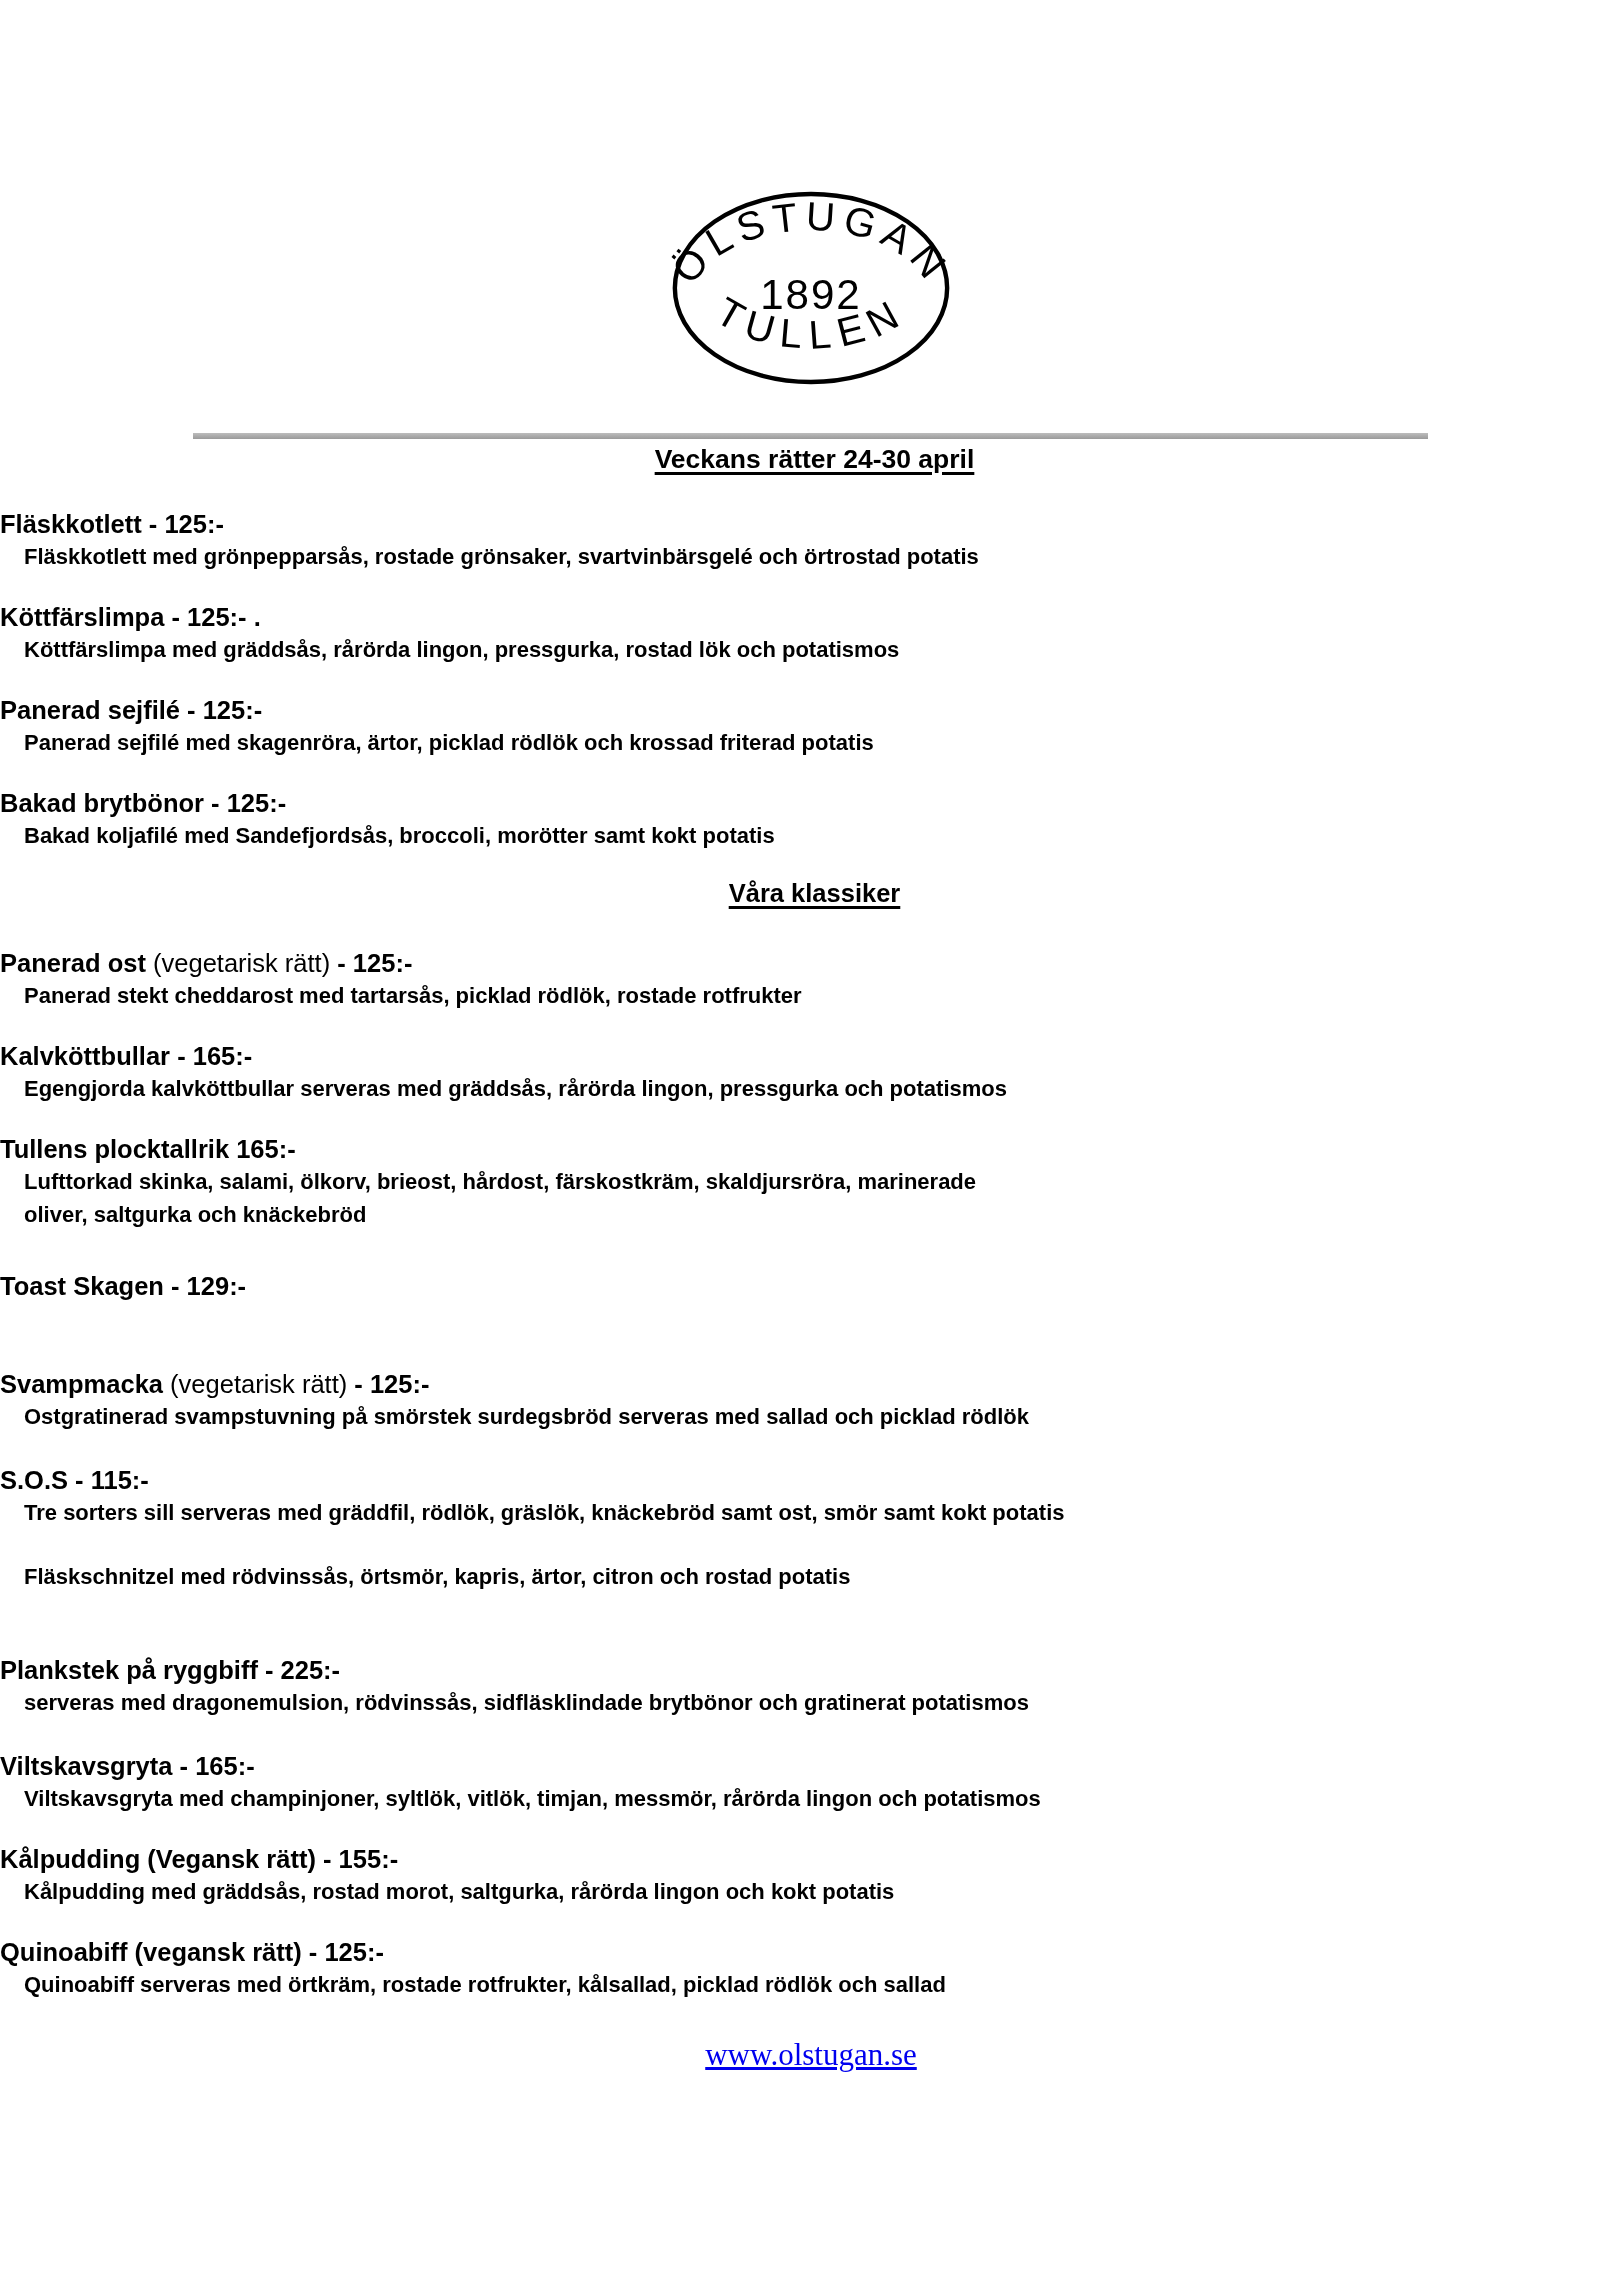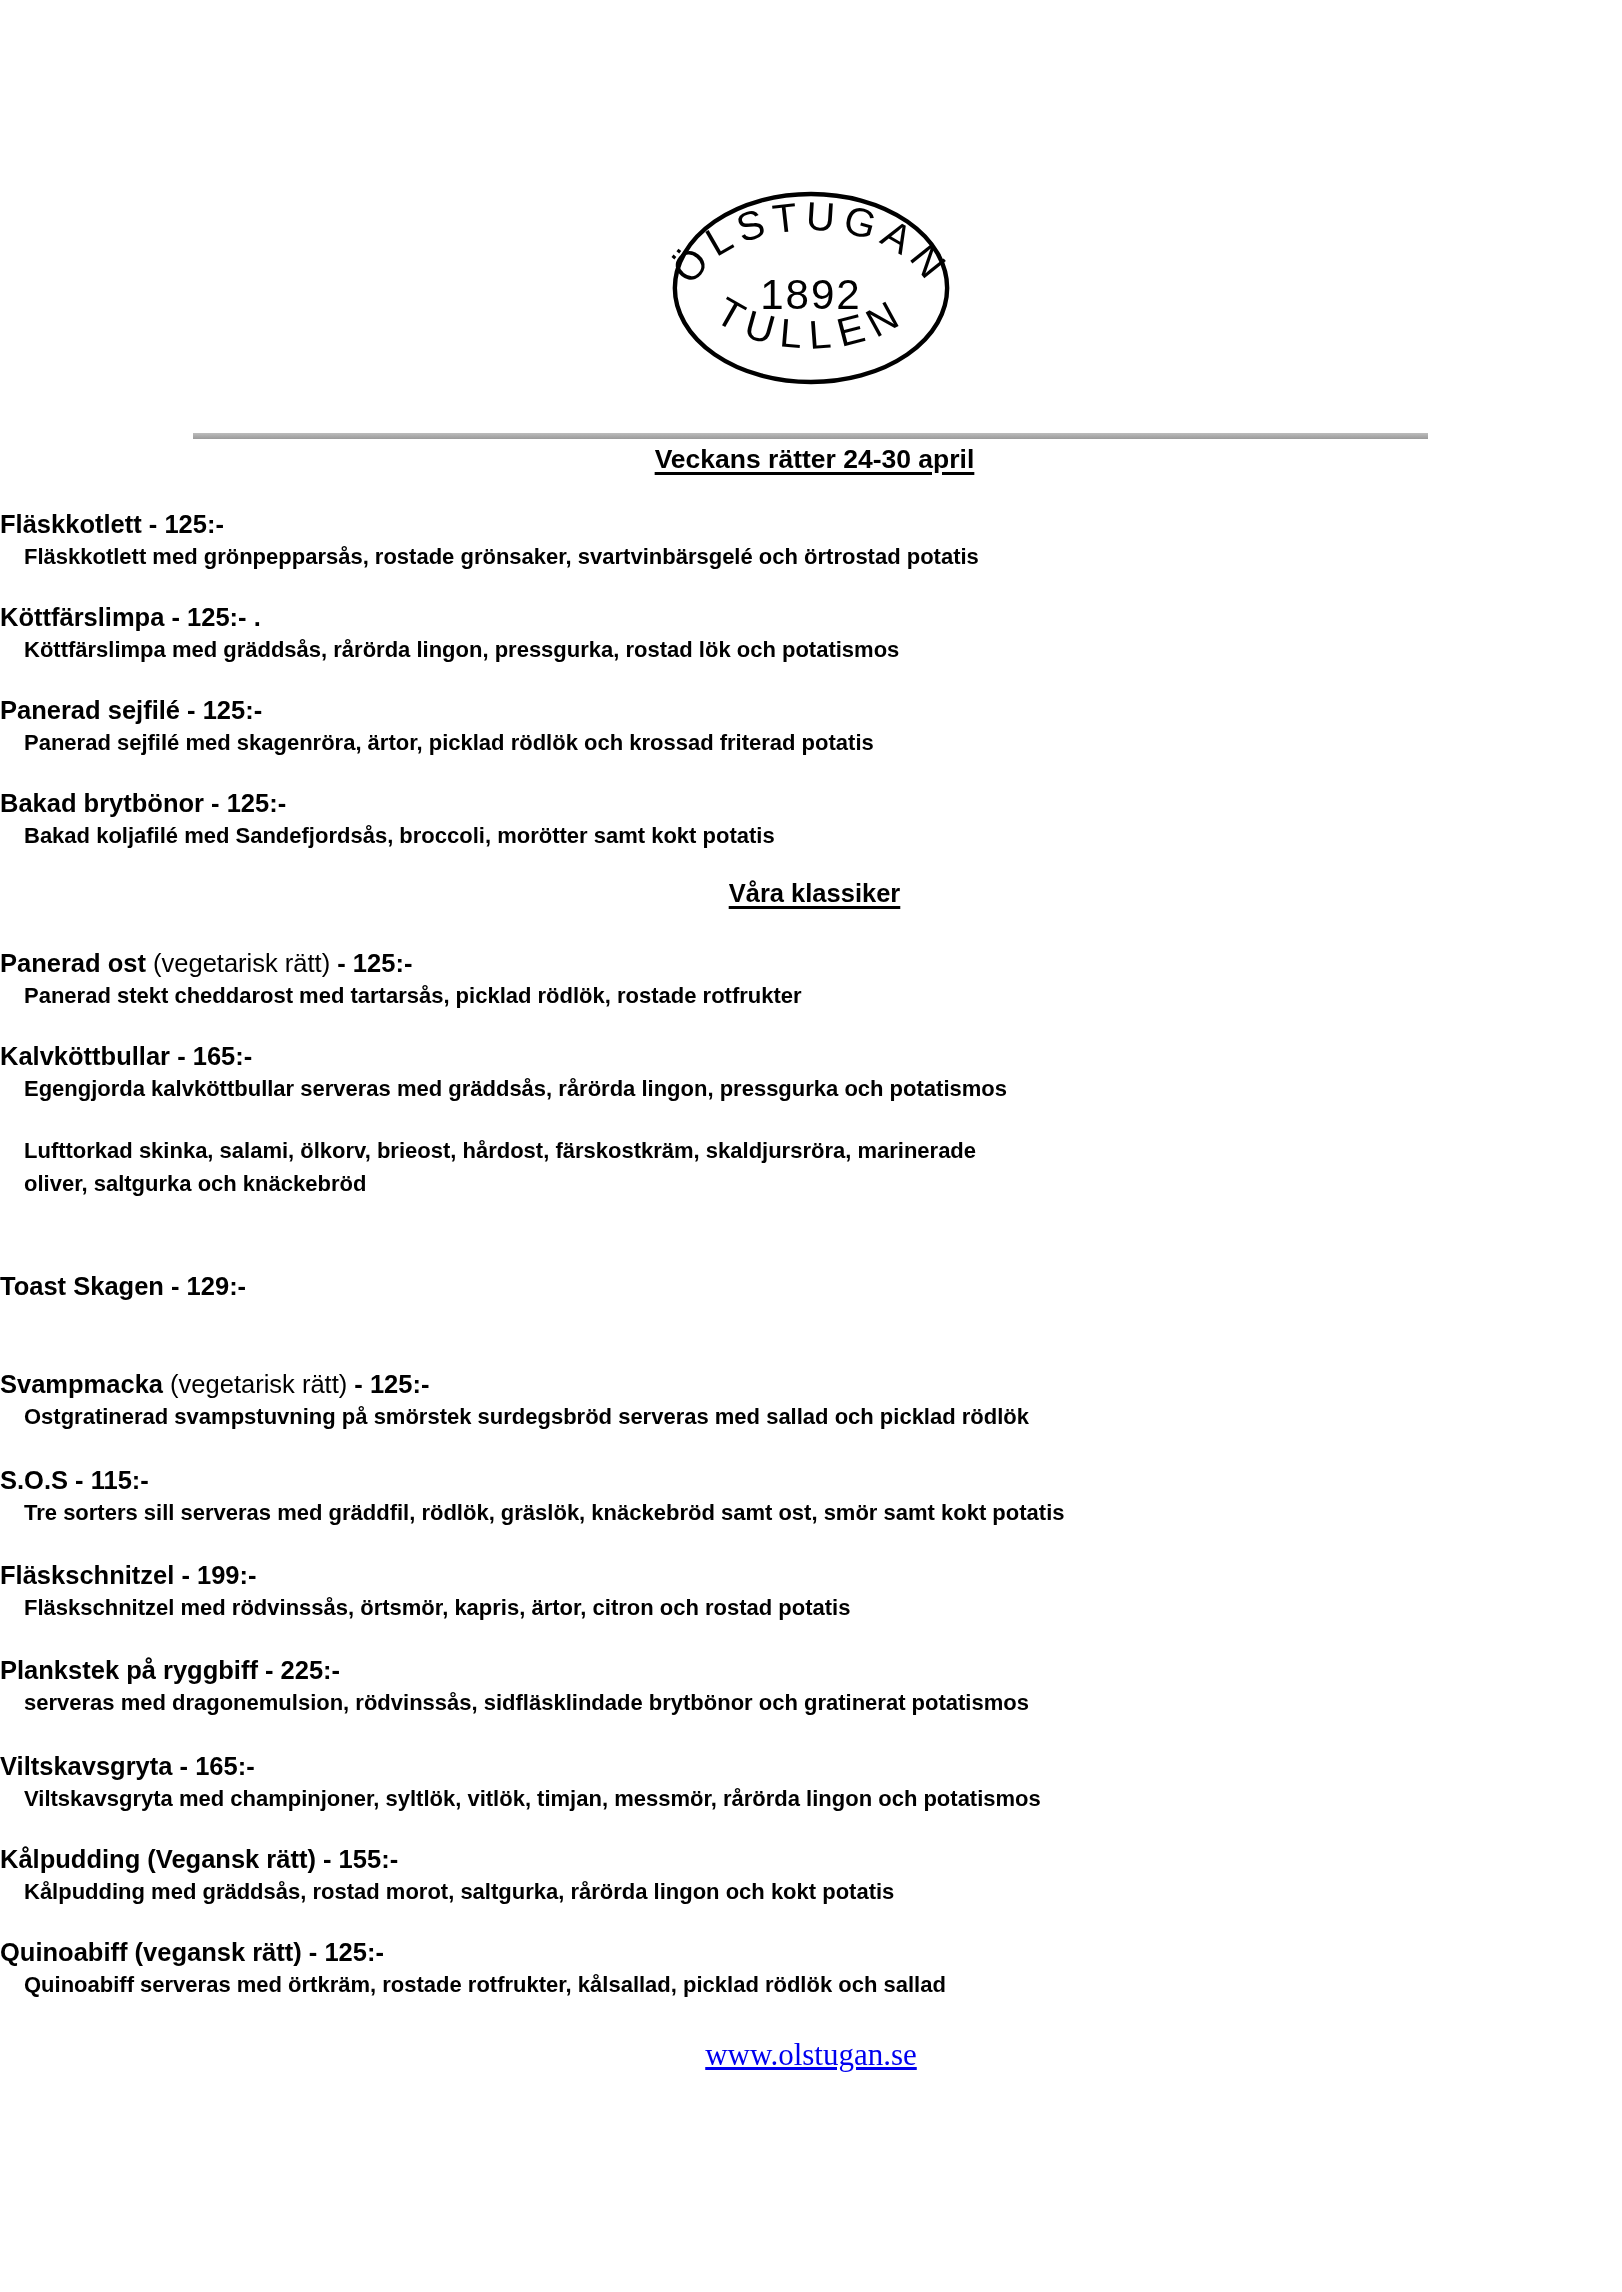--- a/index.html
+++ b/index.html
@@ -112,40 +112,40 @@
     <div class="item-title"><span class="b">Panerad ost</span><span class="r"> (vegetarisk rätt) </span><span class="b">- 125:-</span></div>
     <div class="item-desc">Panerad stekt cheddarost med tartarsås, picklad rödlök, rostade rotfrukter</div>
   </div>
 
   <div class="item b5">
     <div class="item-title"><span class="b">Kalvköttbullar</span><span class="r"></span><span class="b"> - 165:-</span></div>
     <div class="item-desc">Egengjorda kalvköttbullar serveras med gräddsås, rårörda lingon, pressgurka och potatismos</div>
   </div>
 
   <div class="item b6">
+    <div class="item-title"><span class="b">Tullens plocktallrik</span><span class="r"></span><span class="b"> 165:-</span></div>
     <div class="item-desc">Lufttorkad skinka, salami, ölkorv, brieost, hårdost, färskostkräm, skaldjursröra, marinerade</div>
     <div class="item-desc">oliver, saltgurka och knäckebröd</div>
   </div>
 
   <div class="item b7">
     <div class="item-title"><span class="b">Toast Skagen</span><span class="r"></span><span class="b"> - 129:-</span></div>
   </div>
 
   <div class="item b8">
     <div class="item-title"><span class="b">Svampmacka</span><span class="r"> (vegetarisk rätt) </span><span class="b">- 125:-</span></div>
     <div class="item-desc">Ostgratinerad svampstuvning på smörstek surdegsbröd serveras med sallad och picklad rödlök</div>
   </div>
 
   <div class="item b9">
     <div class="item-title"><span class="b">S.O.S</span><span class="r"></span><span class="b"> - 115:-</span></div>
     <div class="item-desc">Tre sorters sill serveras med gräddfil, rödlök, gräslök, knäckebröd samt ost, smör samt kokt potatis</div>
   </div>
 
   <div class="item b10">
-    <div class="item-title"><span class="b">Fläskschnitzel</span><span class="r"></span><span class="b"> - 199:-</span></div>
     <div class="item-desc">Fläskschnitzel med rödvinssås, örtsmör, kapris, ärtor, citron och rostad potatis</div>
   </div>
 
   <div class="item b11">
     <div class="item-title"><span class="b">Plankstek på ryggbiff</span><span class="r"></span><span class="b"> - 225:-</span></div>
     <div class="item-desc">serveras med dragonemulsion, rödvinssås, sidfläsklindade brytbönor och gratinerat potatismos</div>
   </div>
 
   <div class="item b12">
     <div class="item-title"><span class="b">Viltskavsgryta</span><span class="r"></span><span class="b"> - 165:-</span></div>

